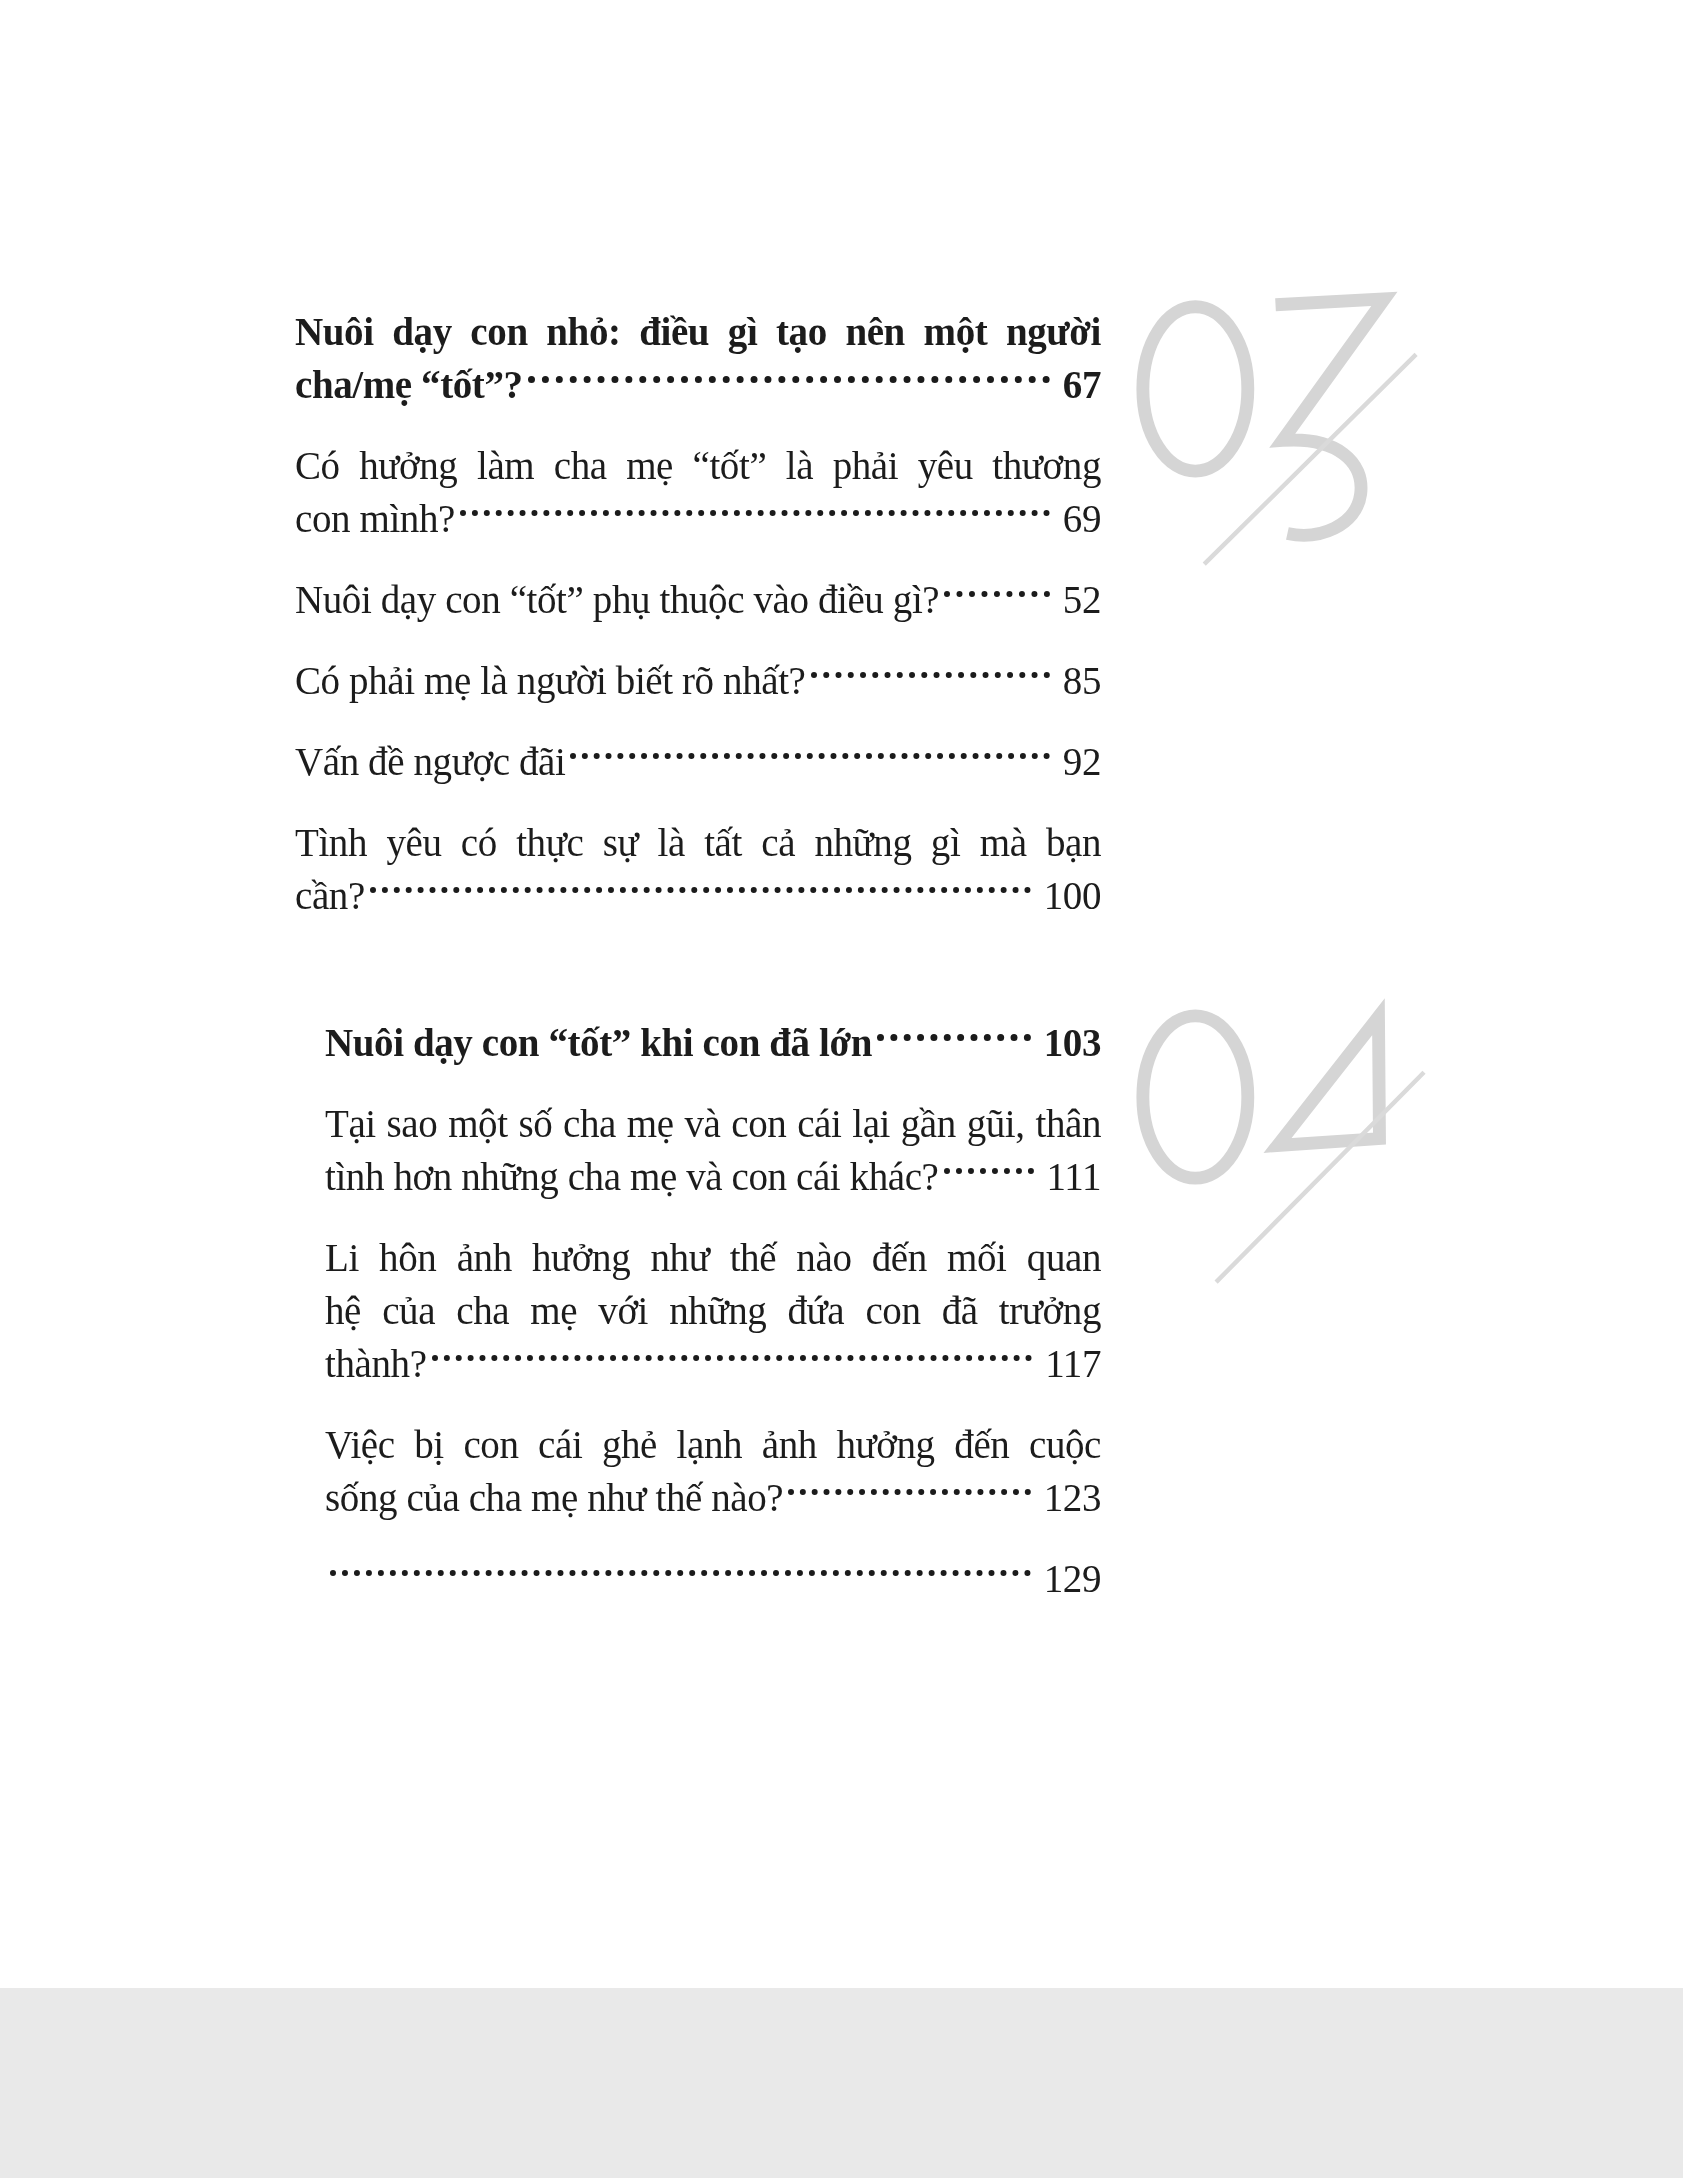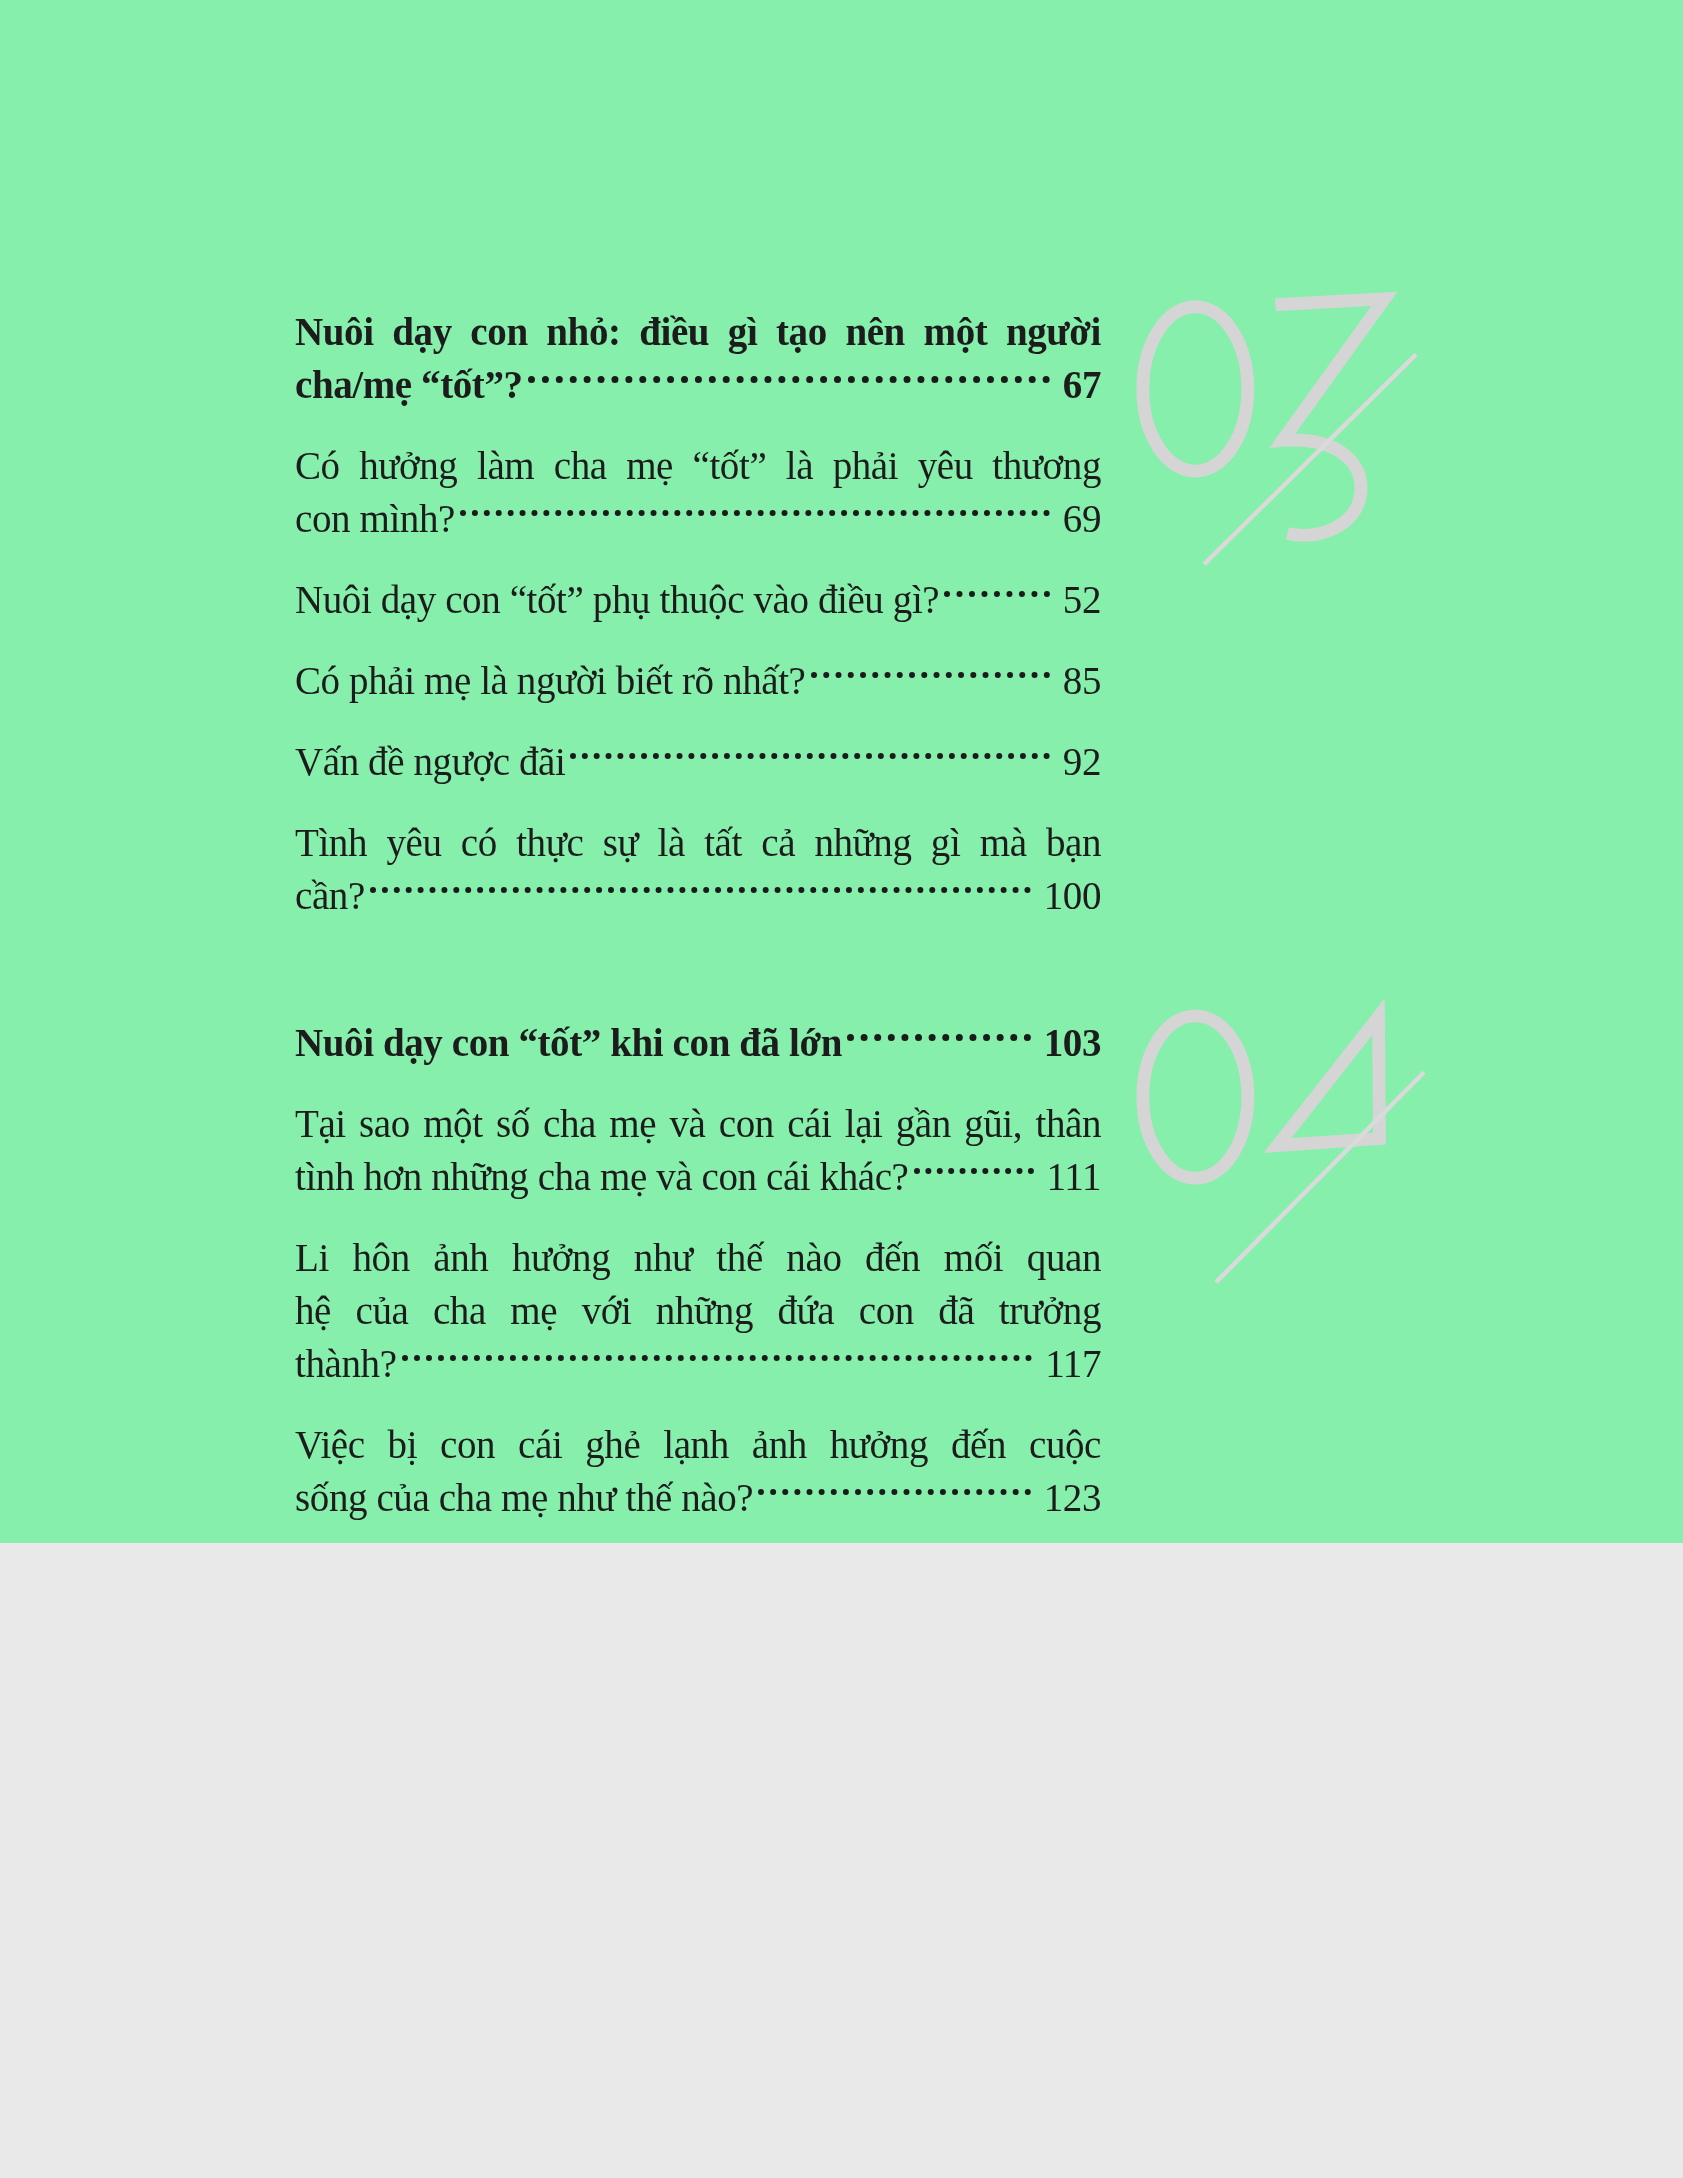--- a/index.html
+++ b/index.html
@@ -1,19 +1,19 @@
 <!DOCTYPE html>
 <html><head>
 <meta charset="utf-8">
 <style>
   html,body { margin:0; padding:0; background:#e9e9e9; }
   .page {
     position:relative;
-    width:1683px; height:1543px;
-    background:#86efac;
+    width:1683px; height:1988px;
+    background:#ffffff;
     font-family:"Liberation Serif","DejaVu Serif",serif;
     color:#1c1c1c;
     overflow:hidden;
   }
   .col {
     position:absolute;
     left:295px; top:305px;
     width:806px;
     font-size:39px;
     line-height:53px;
@@ -28,21 +28,21 @@
   }
   .lastline { display:flex; align-items:center; }
   .lastline .txt { white-space:nowrap; }
   .leader {
     flex:1 1 auto;
     min-width:40px;
     border-bottom:6px dotted #1b1b1b;
     margin:0 13px 11px 5px;
   }
   .h .leader { border-bottom-width:7px; margin-bottom:10px; }
-  .gap { margin-top:94px; }
+  .gap { margin-top:94px;margin-left:30px; }
   .numeral-svg { position:absolute; }
   .num03 { left:1119px; top:285px; }
   .num04 { left:1119px; top:998px; }
   .srtext {
     position:absolute; width:1px; height:1px;
     overflow:hidden; clip:rect(0 0 0 0); white-space:nowrap;
   }
   .pagenum {
     position:absolute;
     top:2018px; left:0; width:100%;

